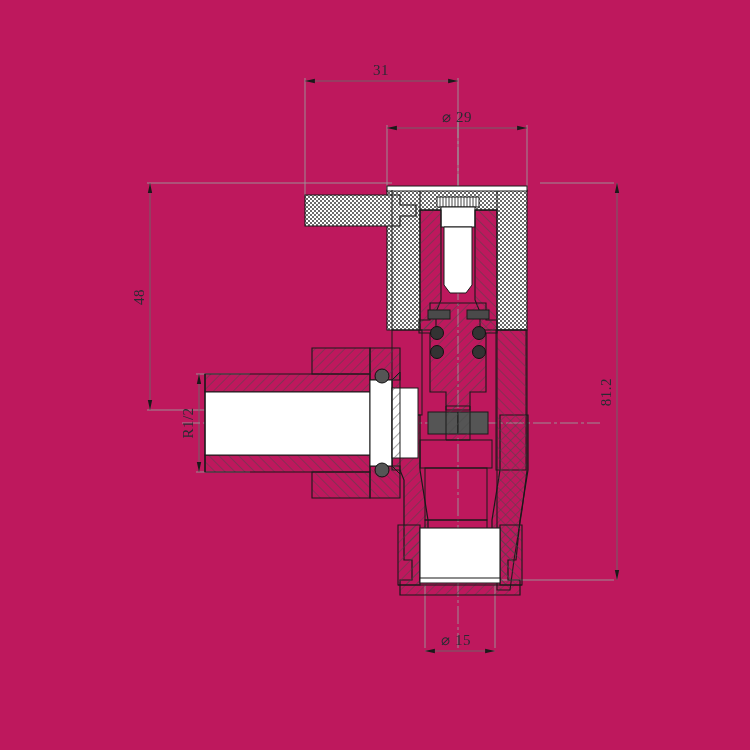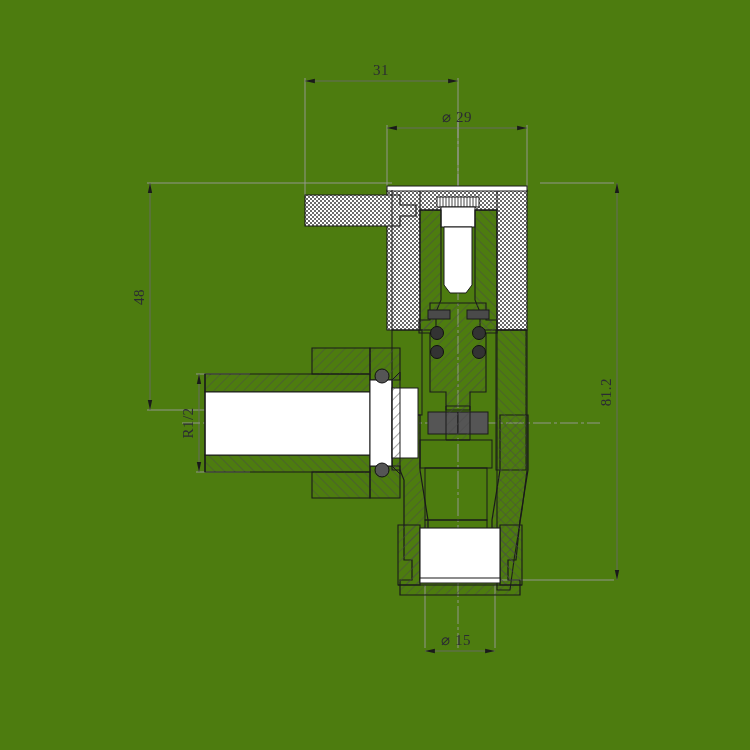--- a/index.html
+++ b/index.html
@@ -1,18 +1,18 @@
 <!DOCTYPE html>
 <html><head>
 <meta charset="utf-8">
 <style>
   html,body{margin:0;padding:0;background:#ffffff;}
   body{width:750px;height:750px;overflow:hidden;
        font-family:"Liberation Serif","DejaVu Serif",serif;}
-  #stage{position:relative;width:750px;height:750px;background:#4d7c0f;}
+  #stage{position:relative;width:750px;height:750px;background:#be185d;}
   svg#dwg{position:absolute;left:0;top:0;width:750px;height:750px;}
   .dimtext{font-family:"Liberation Serif","DejaVu Serif",serif;
            font-size:15px;fill:#2b2b33;letter-spacing:.5px;}
 </style>
 </head>
 <body>
 
 <div id="stage">
 <svg id="dwg" viewBox="0 0 750 750">
   <defs>

